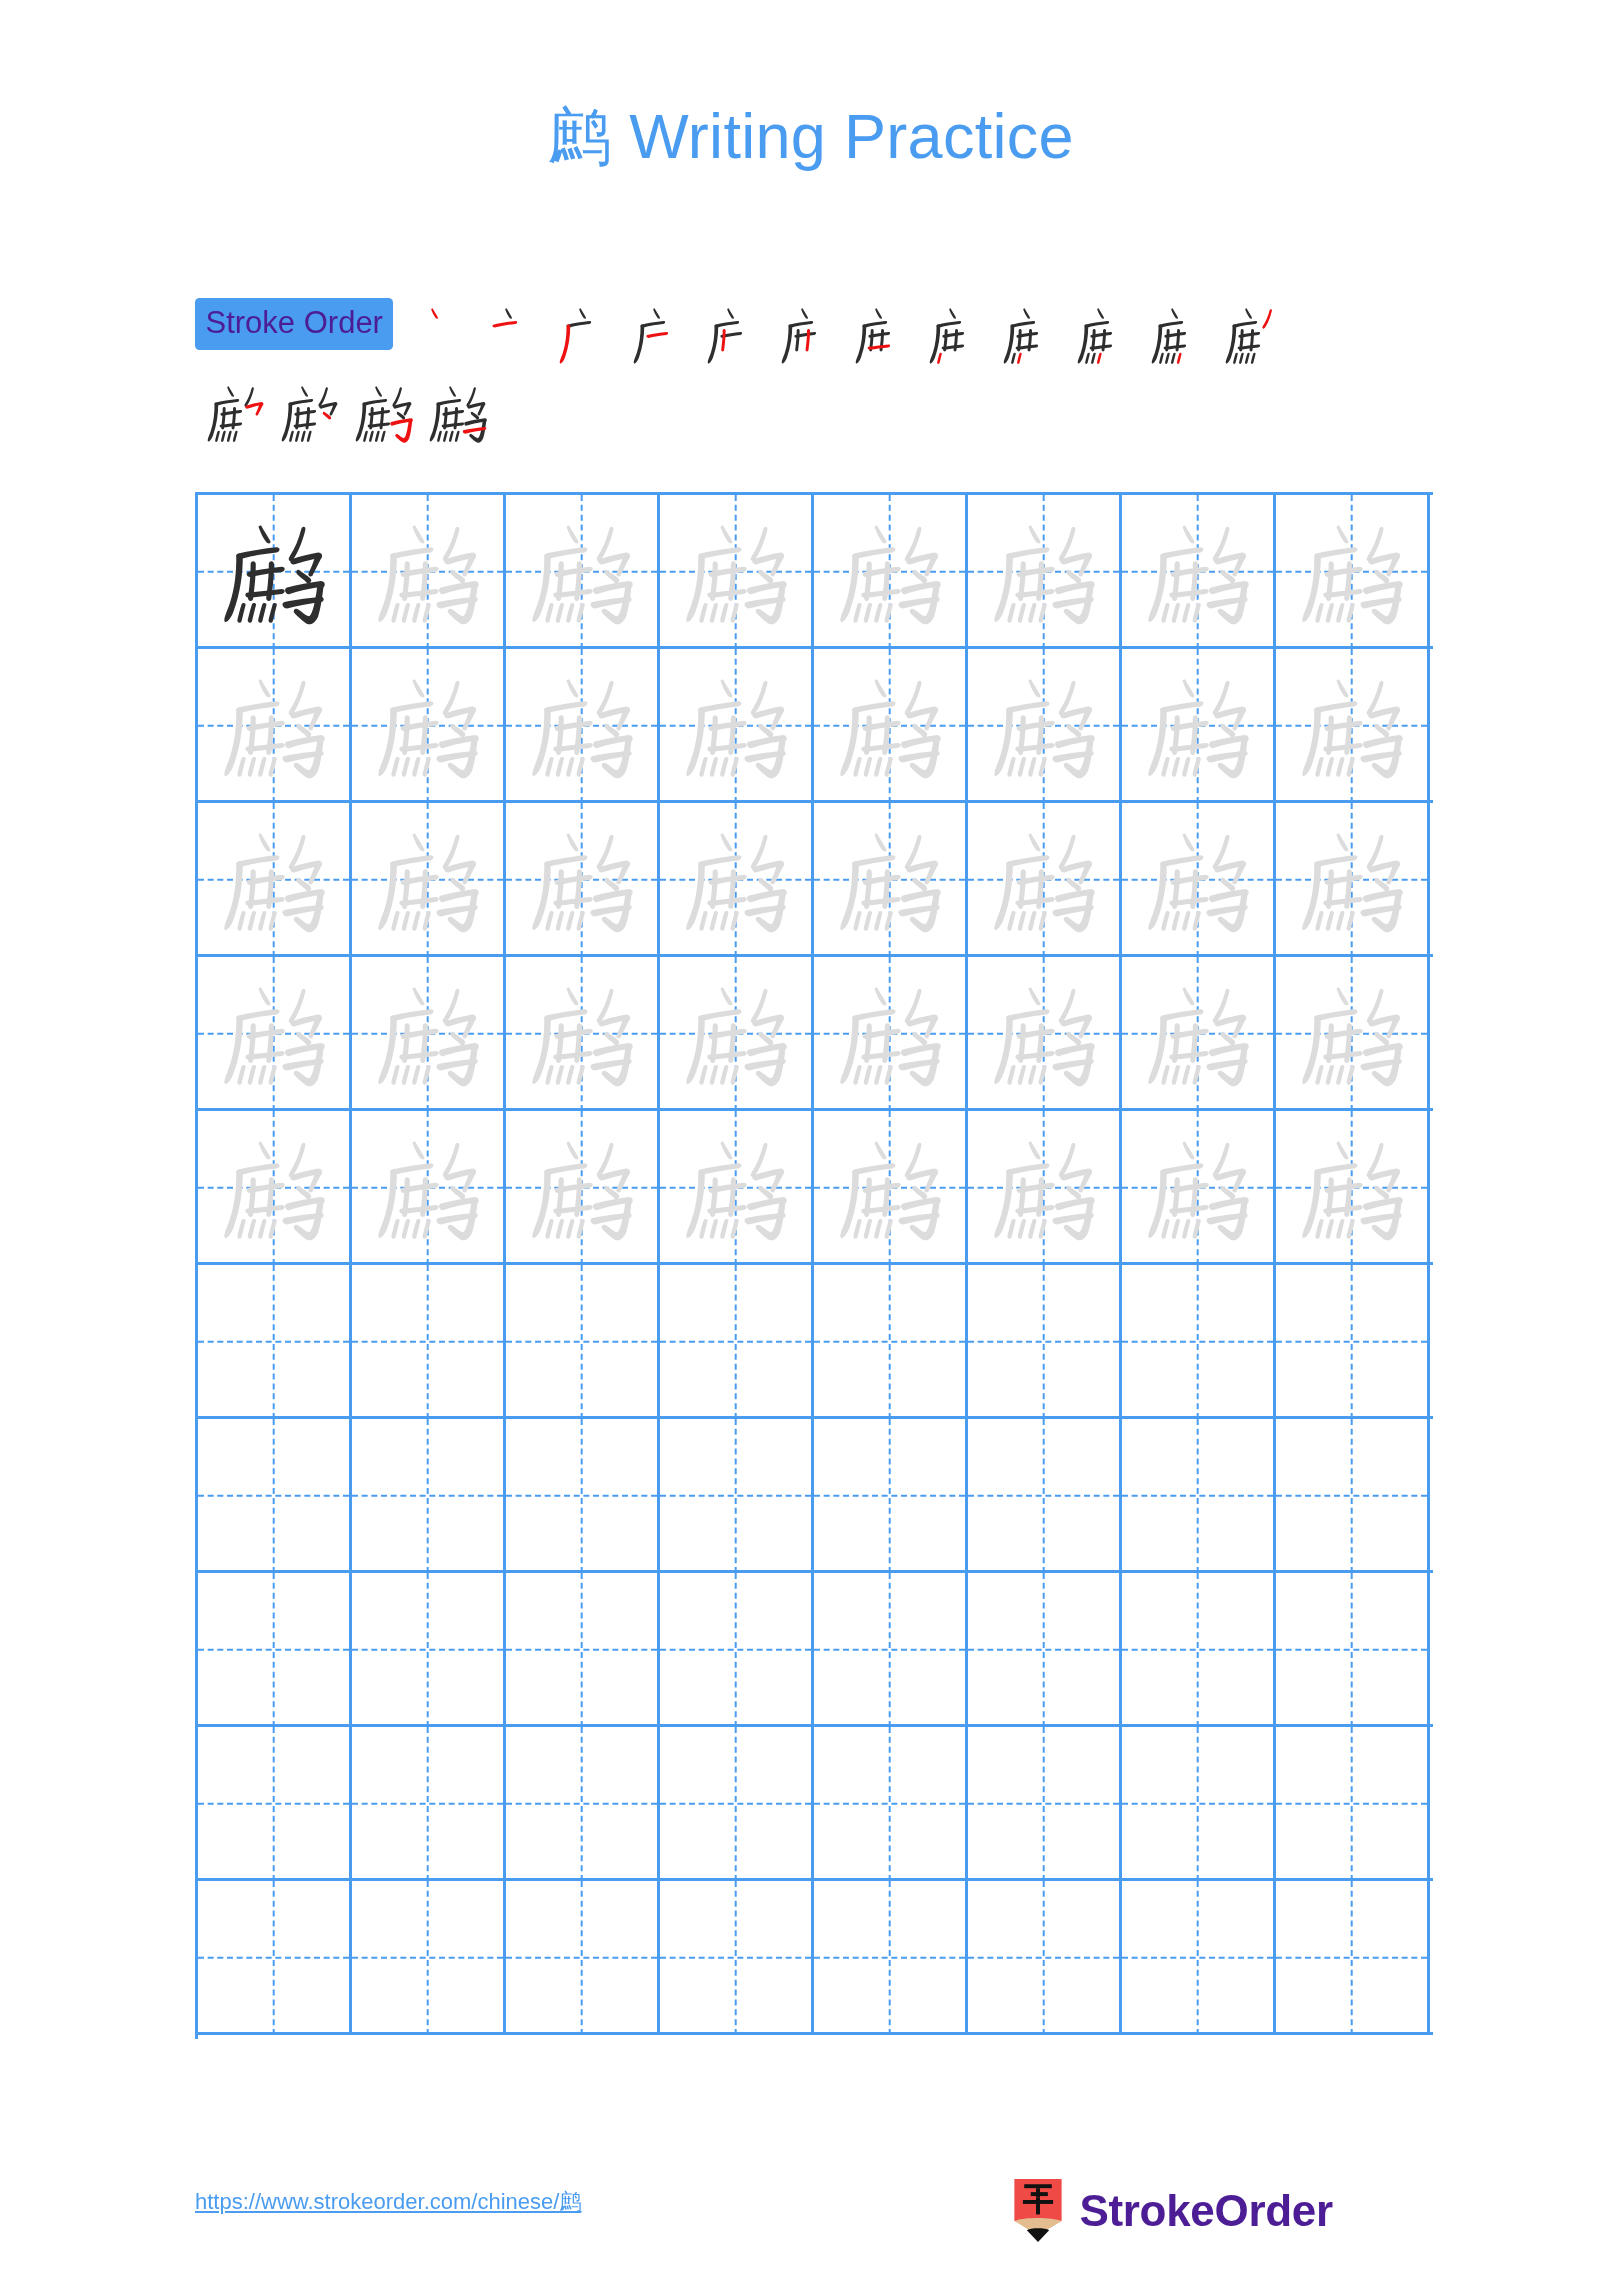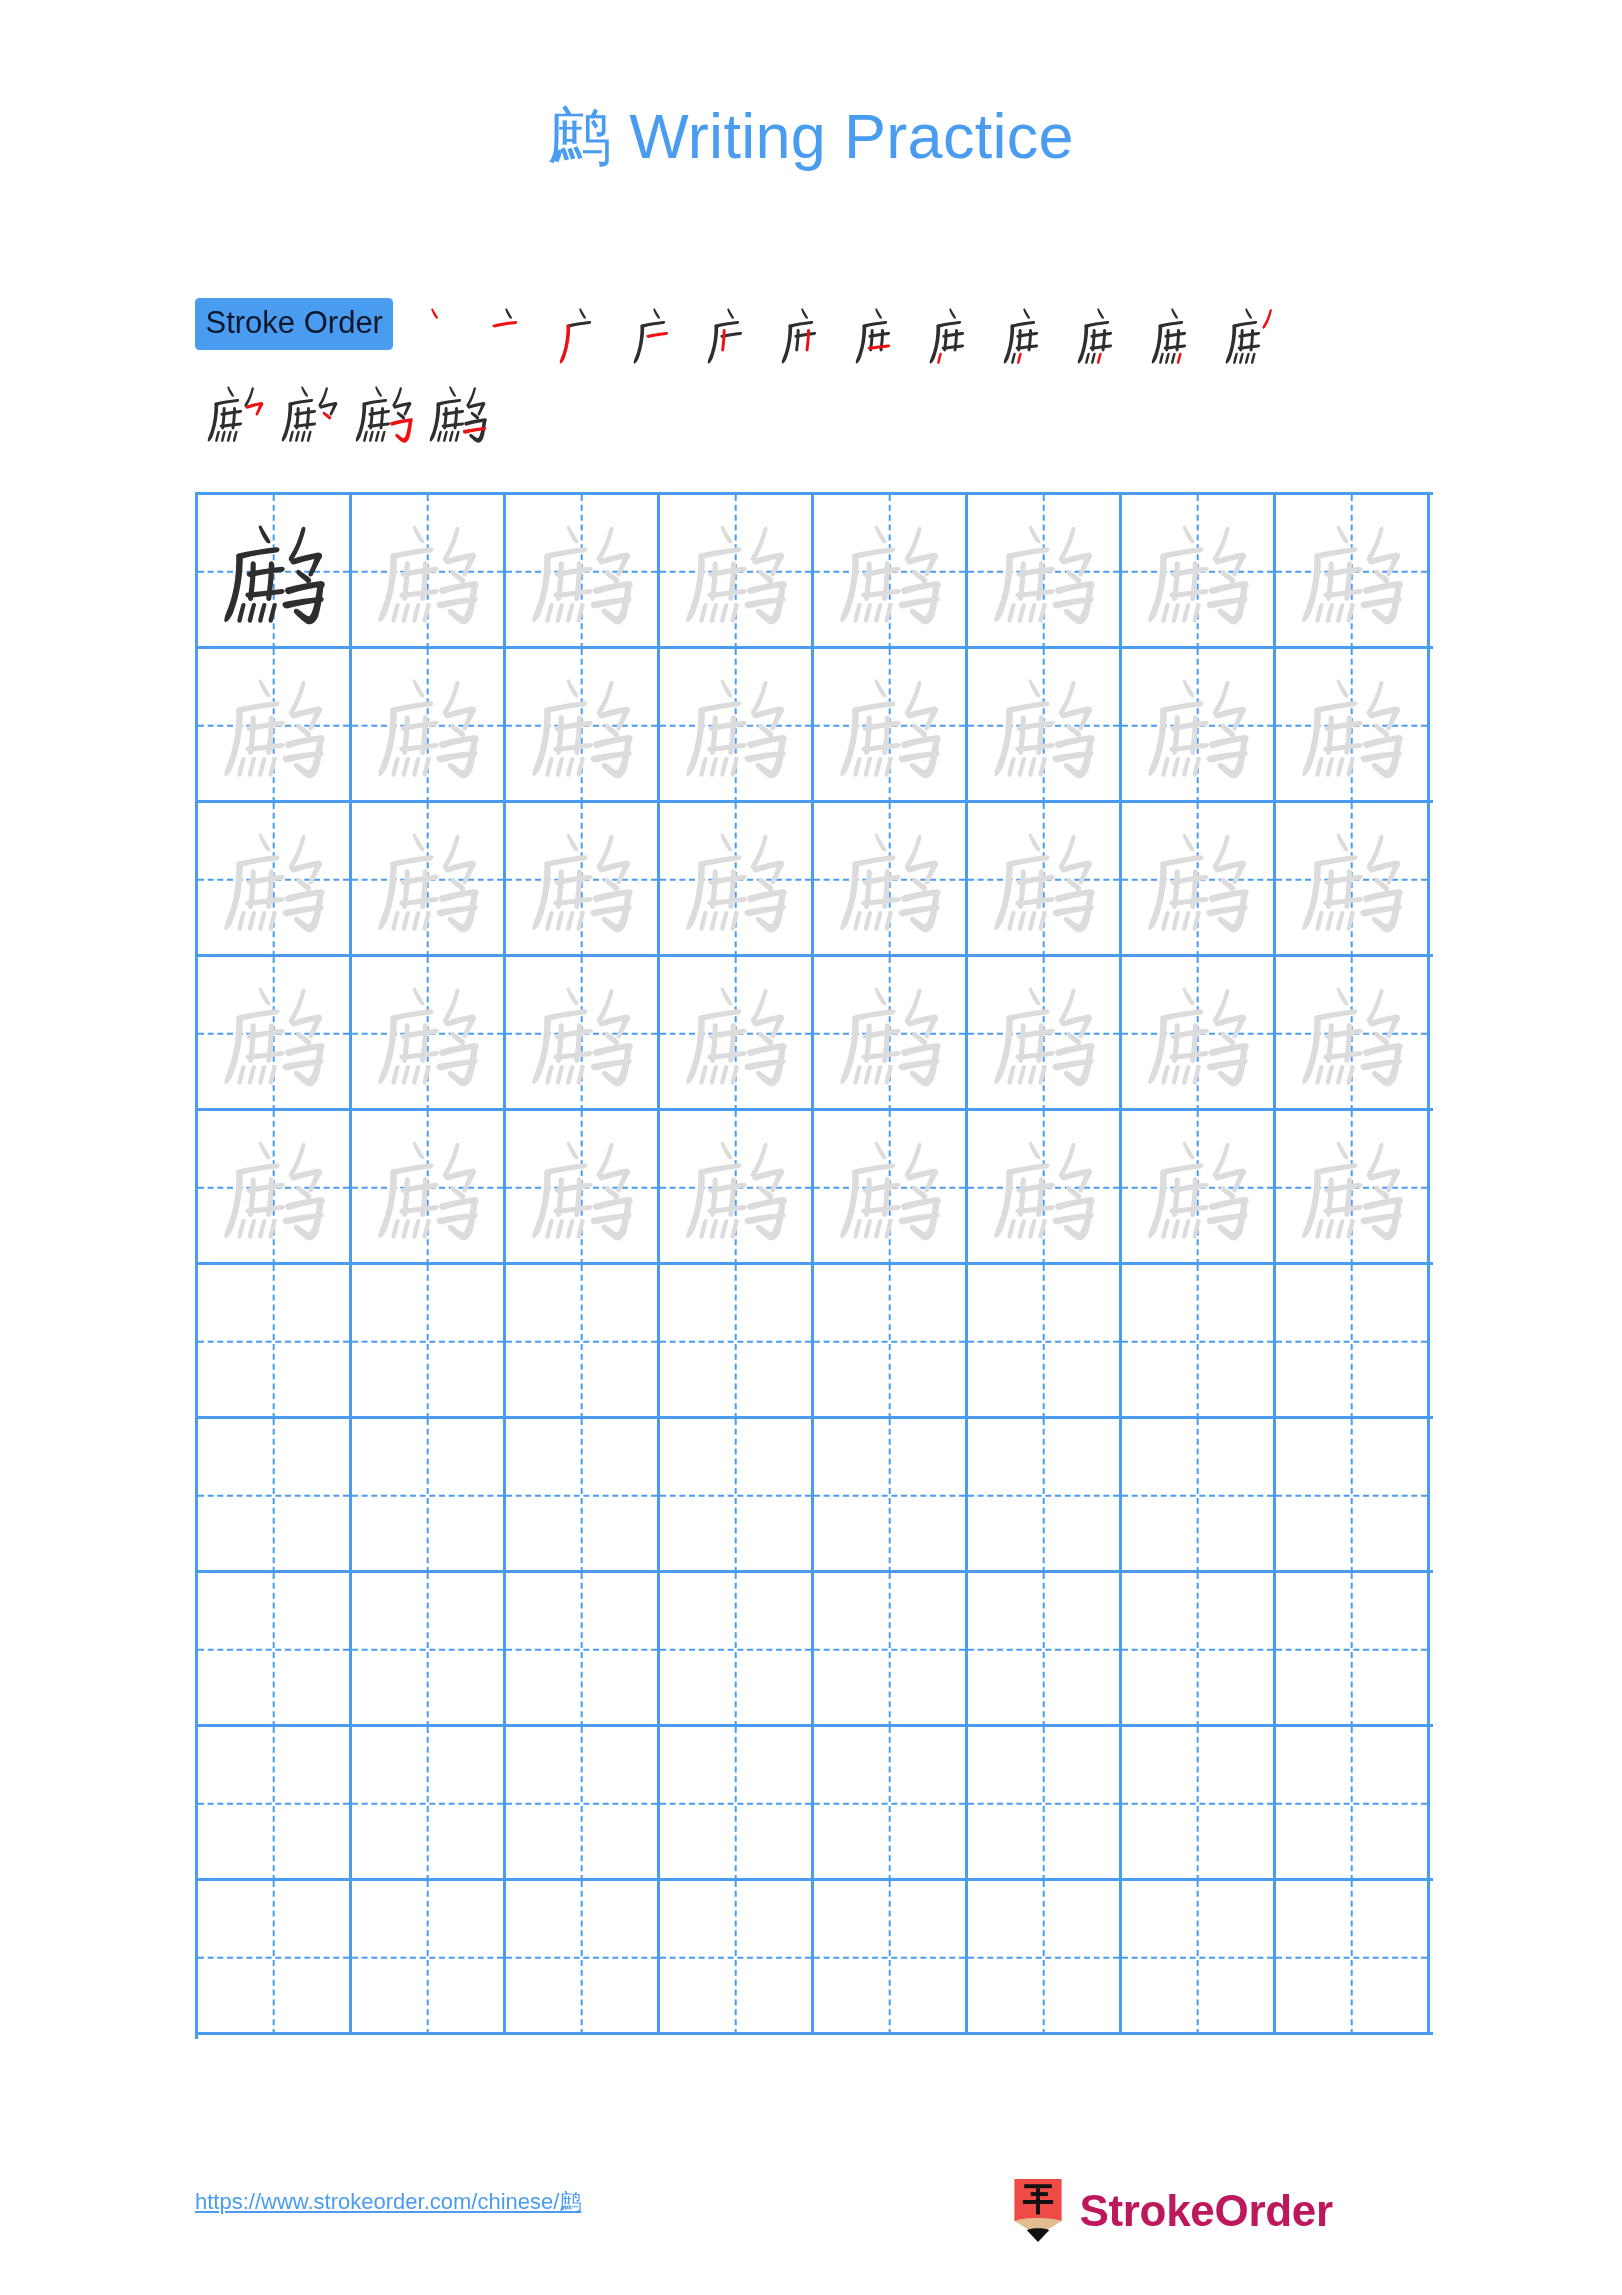--- a/index.html
+++ b/index.html
@@ -43,21 +43,21 @@
   }
   .stroke-order-row {
     display: flex;
     align-items: flex-start;
     flex-wrap: wrap;
     gap: 0;
   }
   .stroke-order-badge {
     display: inline-block;
     background: #4a9cf0;
-    color: #0f172a;
+    color: #4c1d95;
     font-size: 31px;
     line-height: 1;
     padding: 9.2px 10.5px 11.8px 10.5px;
     border-radius: 4.6px;
     white-space: nowrap;
     margin-right: 9.2px;
     flex: 0 0 auto;
   }
   .stroke-step {
     flex: 0 0 auto;
@@ -166,21 +166,21 @@
   }
   .logo-mark {
     width: 54px;
     height: 63px;
     position: relative;
     flex: 0 0 auto;
   }
   .logo-text {
     font-size: 44px;
     font-weight: bold;
-    color: #be185d;
+    color: #4c1d95;
     line-height: 1;
     white-space: nowrap;
     letter-spacing: -0.3px;
   }
 </style>
 </head>
 <body>
 
 <div class="page-title">
   <span class="title-char">鹧</span><span> Writing Practice</span>

